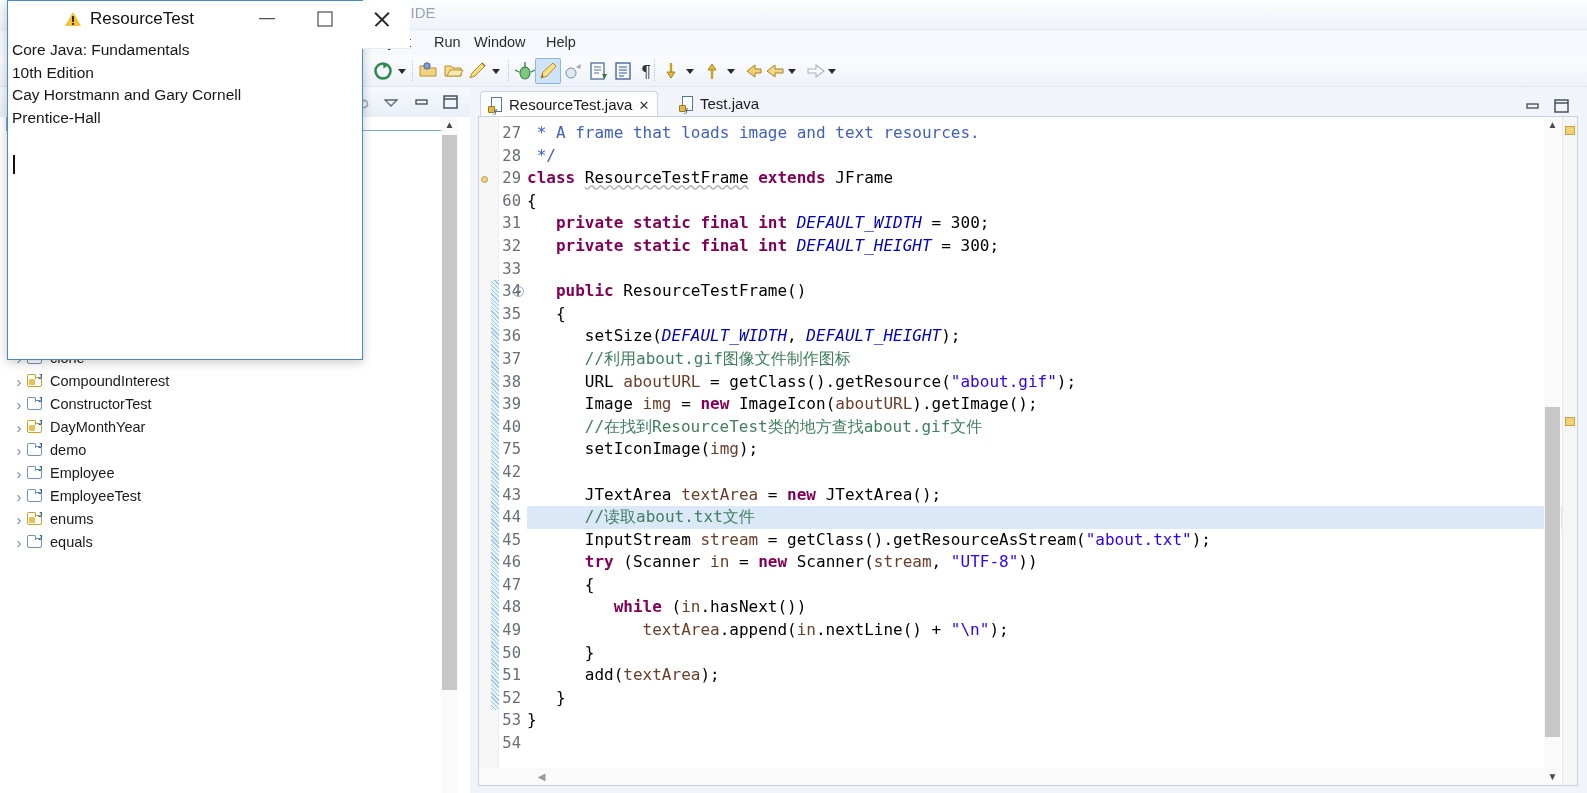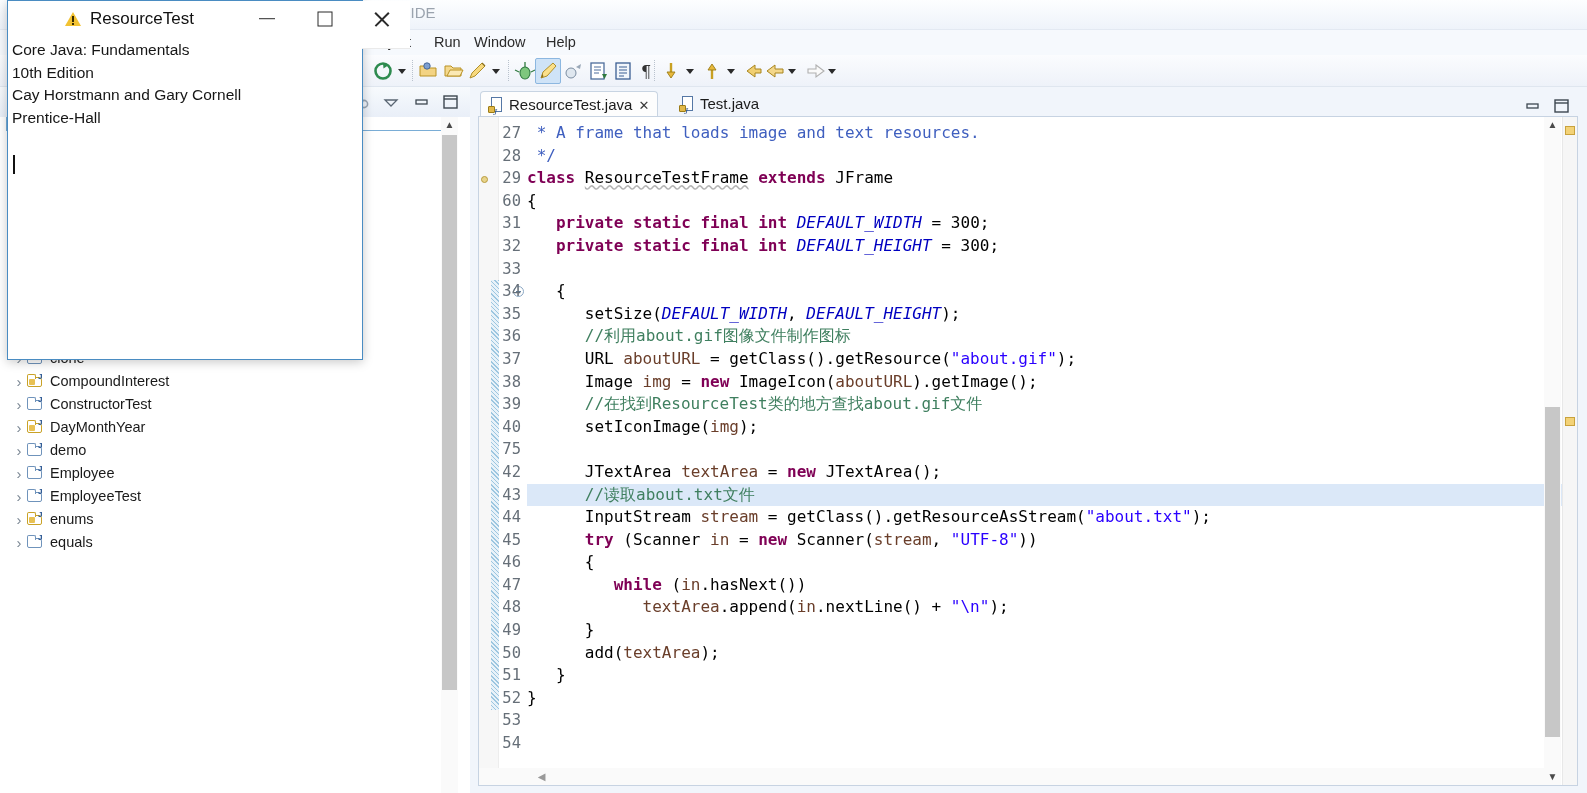--- a/index.html
+++ b/index.html
@@ -564,20 +564,21 @@
               <div class="ln">54</div>
             </div>
           <div class="code-lines" id="code-lines">
               <div class="cl"><span class="plain"> </span><span class="jdoc">* A frame that loads image and text resources.</span></div>
               <div class="cl"><span class="plain"> </span><span class="jdoc">*/</span></div>
               <div class="cl"><span class="kw">class </span><span class="plain decl-underline">ResourceTestFrame</span><span class="plain"> </span><span class="kw">extends </span><span class="plain">JFrame</span></div>
               <div class="cl"><span class="plain">{</span></div>
               <div class="cl"><span class="plain">   </span><span class="kw">private static final </span><span class="kw">int </span><span class="sfield">DEFAULT_WIDTH</span><span class="plain"> = 300;</span></div>
               <div class="cl"><span class="plain">   </span><span class="kw">private static final </span><span class="kw">int </span><span class="sfield">DEFAULT_HEIGHT</span><span class="plain"> = 300;</span></div>
               <div class="cl"><span class="plain"></span></div>
+              <div class="cl"><span class="plain">   </span><span class="kw">public </span><span class="plain">ResourceTestFrame()</span></div>
               <div class="cl"><span class="plain">   {</span></div>
               <div class="cl"><span class="plain">      setSize(</span><span class="sfield">DEFAULT_WIDTH</span><span class="plain">, </span><span class="sfield">DEFAULT_HEIGHT</span><span class="plain">);</span></div>
               <div class="cl"><span class="cmt">      //利用about.gif图像文件制作图标</span></div>
               <div class="cl"><span class="plain">      URL </span><span class="lvar">aboutURL</span><span class="plain"> = getClass().getResource(</span><span class="str">"about.gif"</span><span class="plain">);</span></div>
               <div class="cl"><span class="plain">      Image </span><span class="lvar">img</span><span class="plain"> = </span><span class="kw">new </span><span class="plain">ImageIcon(</span><span class="lvar">aboutURL</span><span class="plain">).getImage();</span></div>
               <div class="cl"><span class="cmt">      //在找到ResourceTest类的地方查找about.gif文件</span></div>
               <div class="cl"><span class="plain">      setIconImage(</span><span class="lvar">img</span><span class="plain">);</span></div>
               <div class="cl"><span class="plain"></span></div>
               <div class="cl"><span class="plain">      JTextArea </span><span class="lvar">textArea</span><span class="plain"> = </span><span class="kw">new </span><span class="plain">JTextArea();</span></div>
               <div class="cl current"><span class="cmt">      //读取about.txt文件</span></div>

